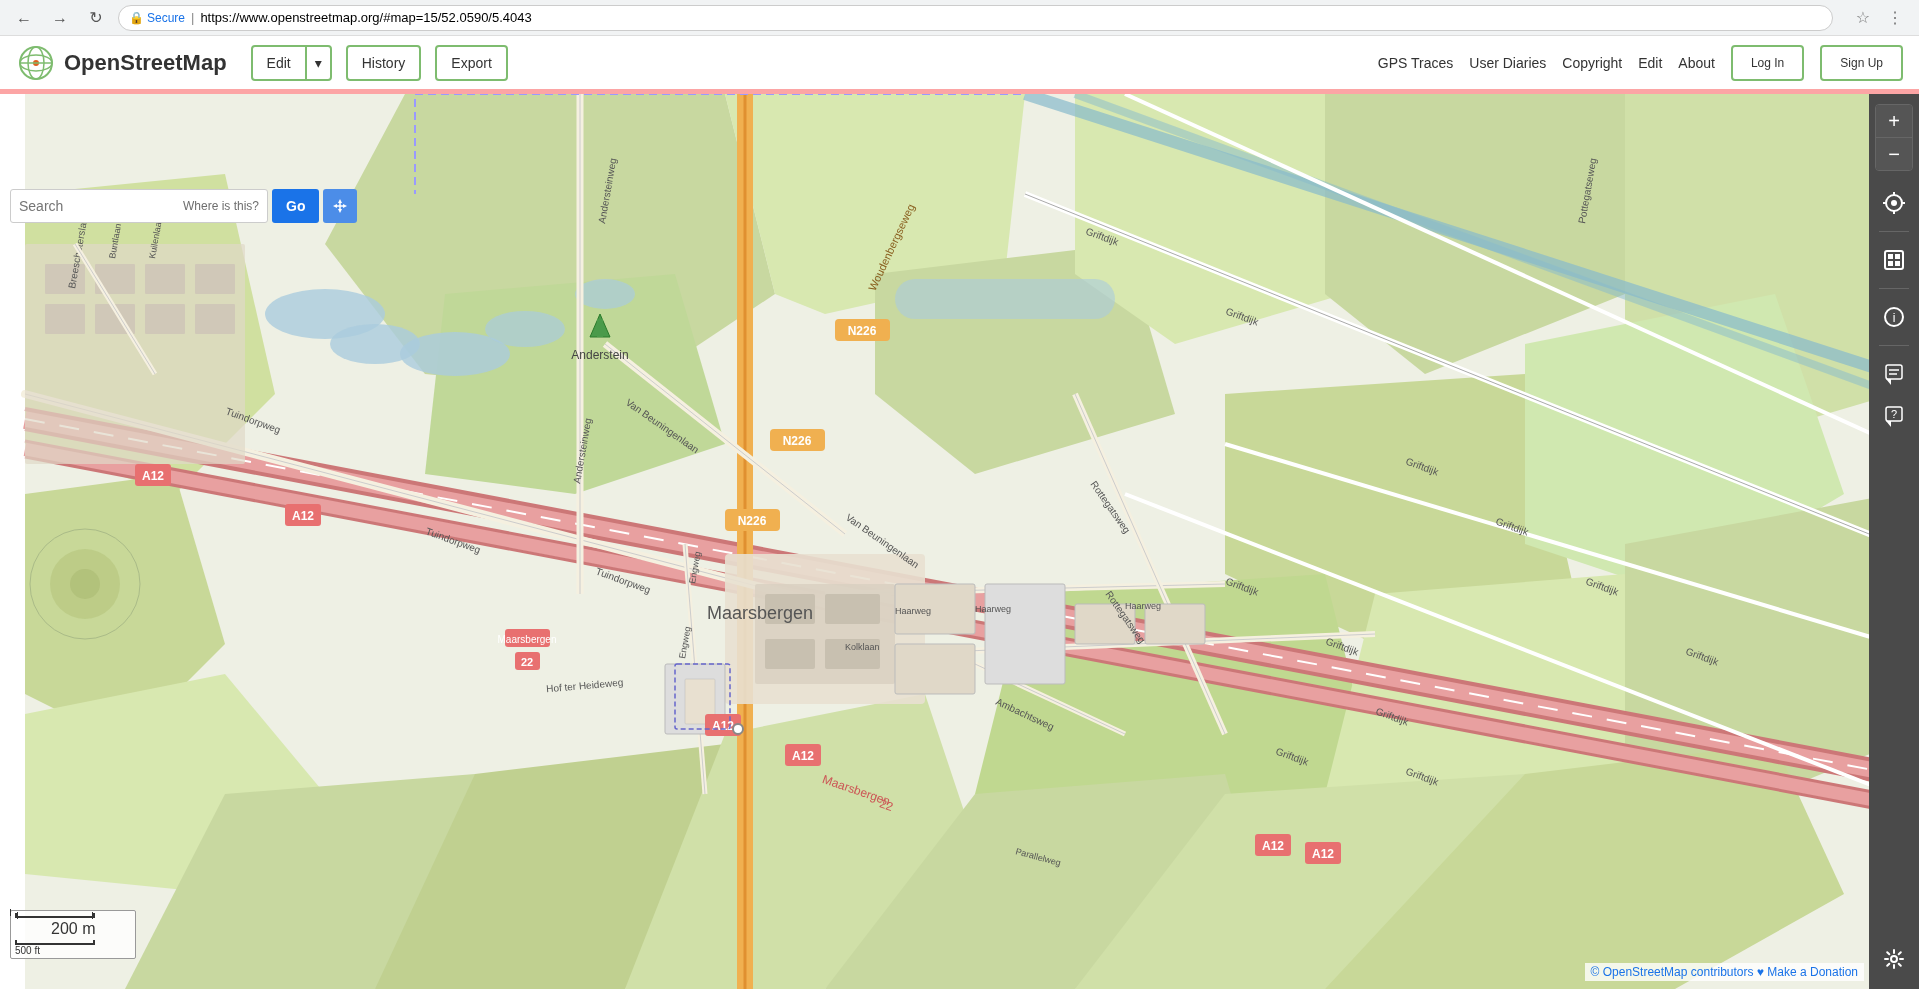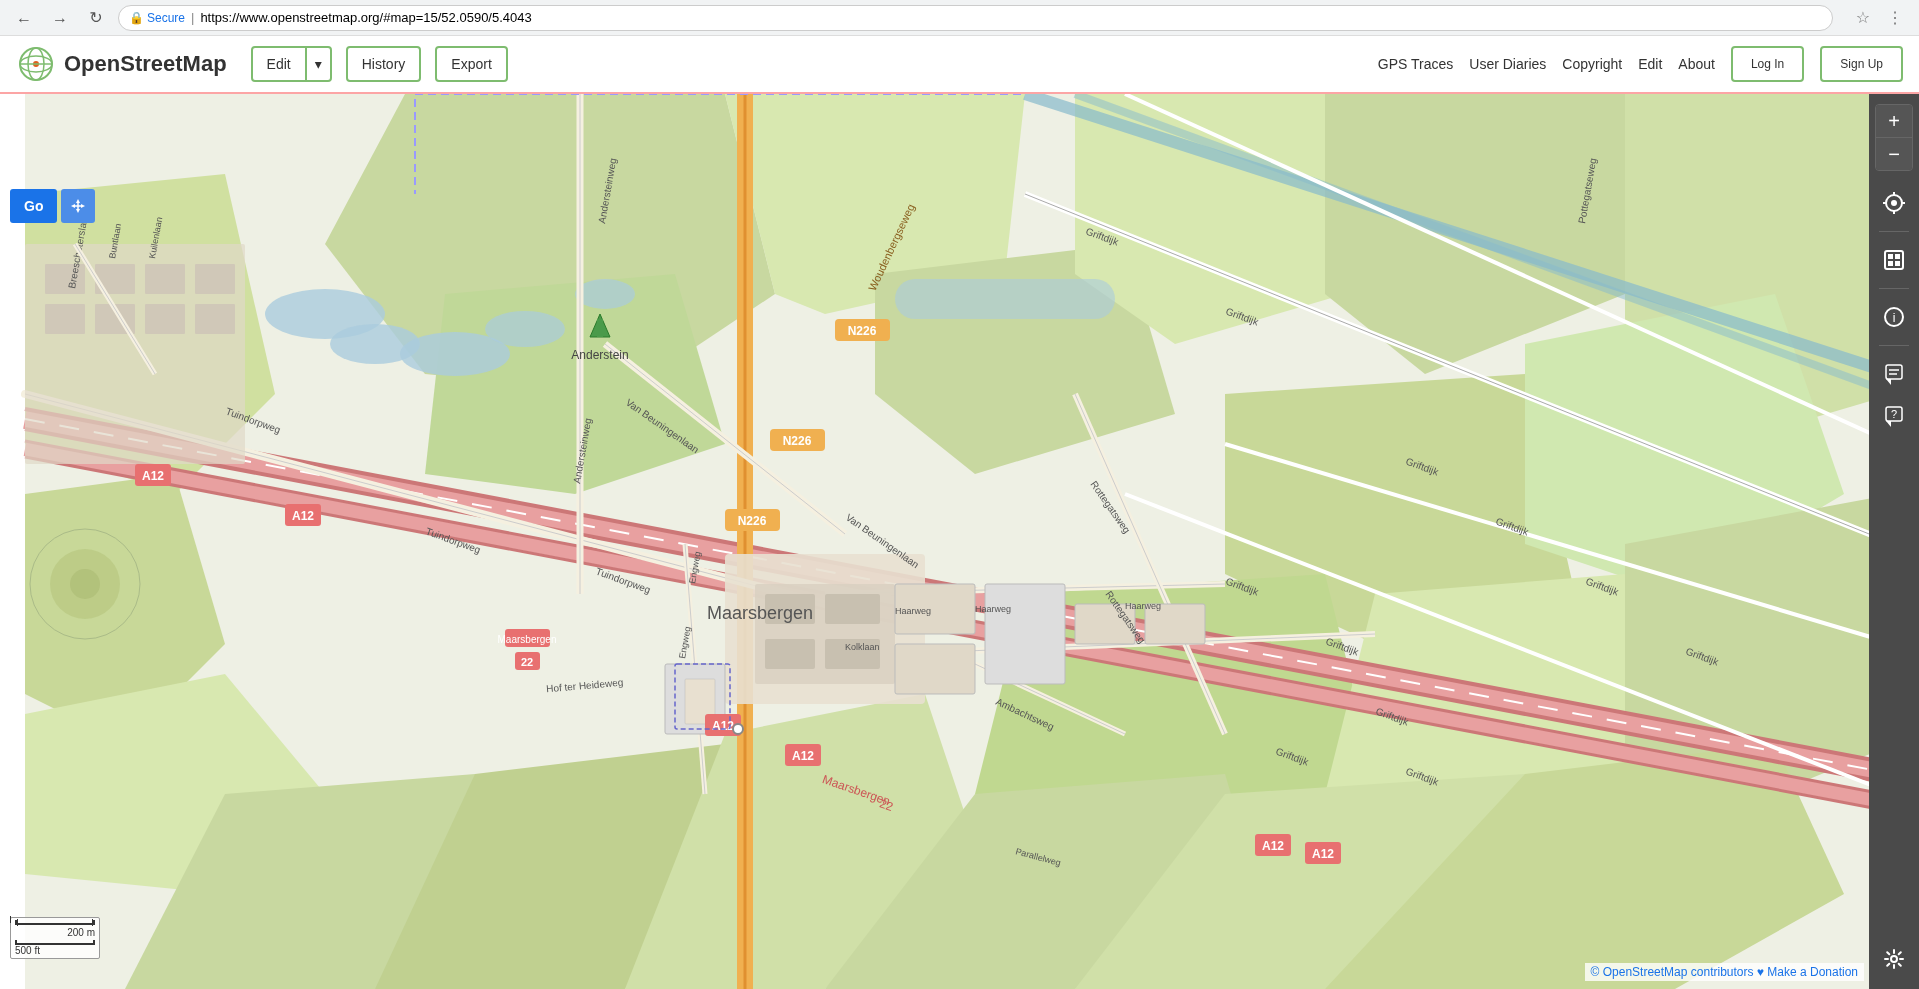--- a/index.html
+++ b/index.html
@@ -45,21 +45,21 @@
       cursor: pointer; font-size: 16px;
       color: #777;
       border-radius: 50%;
       display: flex; align-items: center; justify-content: center;
     }
 
     
     .osm-navbar {
       height: 58px;
       background: #fff;
-      border-bottom: 2px solid #fca5a5;
+      border-bottom: 5px solid #fca5a5;
       display: flex;
       padding: 0 16px;
       justify-content: space-between;
     }
     .osm-logo {
       display: flex; align-items: center; gap: 8px;
       font-size: 22px; font-weight: bold; color: #333;
       text-decoration: none;
     }
     .osm-logo-icon {
@@ -287,20 +287,24 @@
     <span class="nav-link">About</span>
     <button class="auth-btn">Log In</button>
     <button class="auth-btn">Sign Up</button>
   </div>
 </div>
 
 <div class="map-container">
 
   
   <div class="search-bar">
+    <div class="search-input-wrapper">
+      <input class="search-input" type="text" placeholder="Search" style="">
+      <span class="where-is-this">Where is this?</span>
+    </div>
     <button class="go-btn">Go</button>
     <button class="directions-btn">
       <svg width="18" height="18" viewBox="0 0 18 18" fill="white">
         <path d="M9 2l2 4H7l2-4zm0 14l-2-4h4l-2 4zM2 9l4-2v4L2 9zm14 0l-4 2V7l4 2z"></path>
         <path d="M5 9h8M9 5v8" stroke="white" stroke-width="1.5" fill="none"></path>
       </svg>
     </button>
   </div>
 
   
@@ -563,21 +567,21 @@
     </button>
   </div>
 
   
   <div class="scale-bar">
     <div style="background: rgba(255,255,255,0.8); padding: 2px 4px; border: 1px solid #999; border-radius: 2px;">
       <div style="border: 2px solid #333; border-top: none; height: 5px; width: 80px; position: relative; margin-bottom: 2px;">
         <div style="position: absolute; top: -1px; left: 0; width: 1px; height: 7px; background: #333;"></div>
         <div style="position: absolute; top: -1px; right: 0; width: 1px; height: 7px; background: #333;"></div>
       </div>
-      <div style="font-size: 10px; color: #333; display: flex; justify-content: flex-end; width: 80px;">
+      <div style="font-size: 16px; color: #333; display: flex; justify-content: flex-start; width: 80px; margin-left: 36px;">
         <span>200 m</span>
       </div>
       <div style="border: 2px solid #333; border-top: none; height: 5px; width: 80px; margin-top: 2px;">
         <div style="position: absolute; top: -1px; left: 0; width: 1px; height: 7px; background: #333;"></div>
       </div>
       <div style="font-size: 10px; color: #333; width: 80px;">
         <span>500 ft</span>
       </div>
     </div>
   </div>

